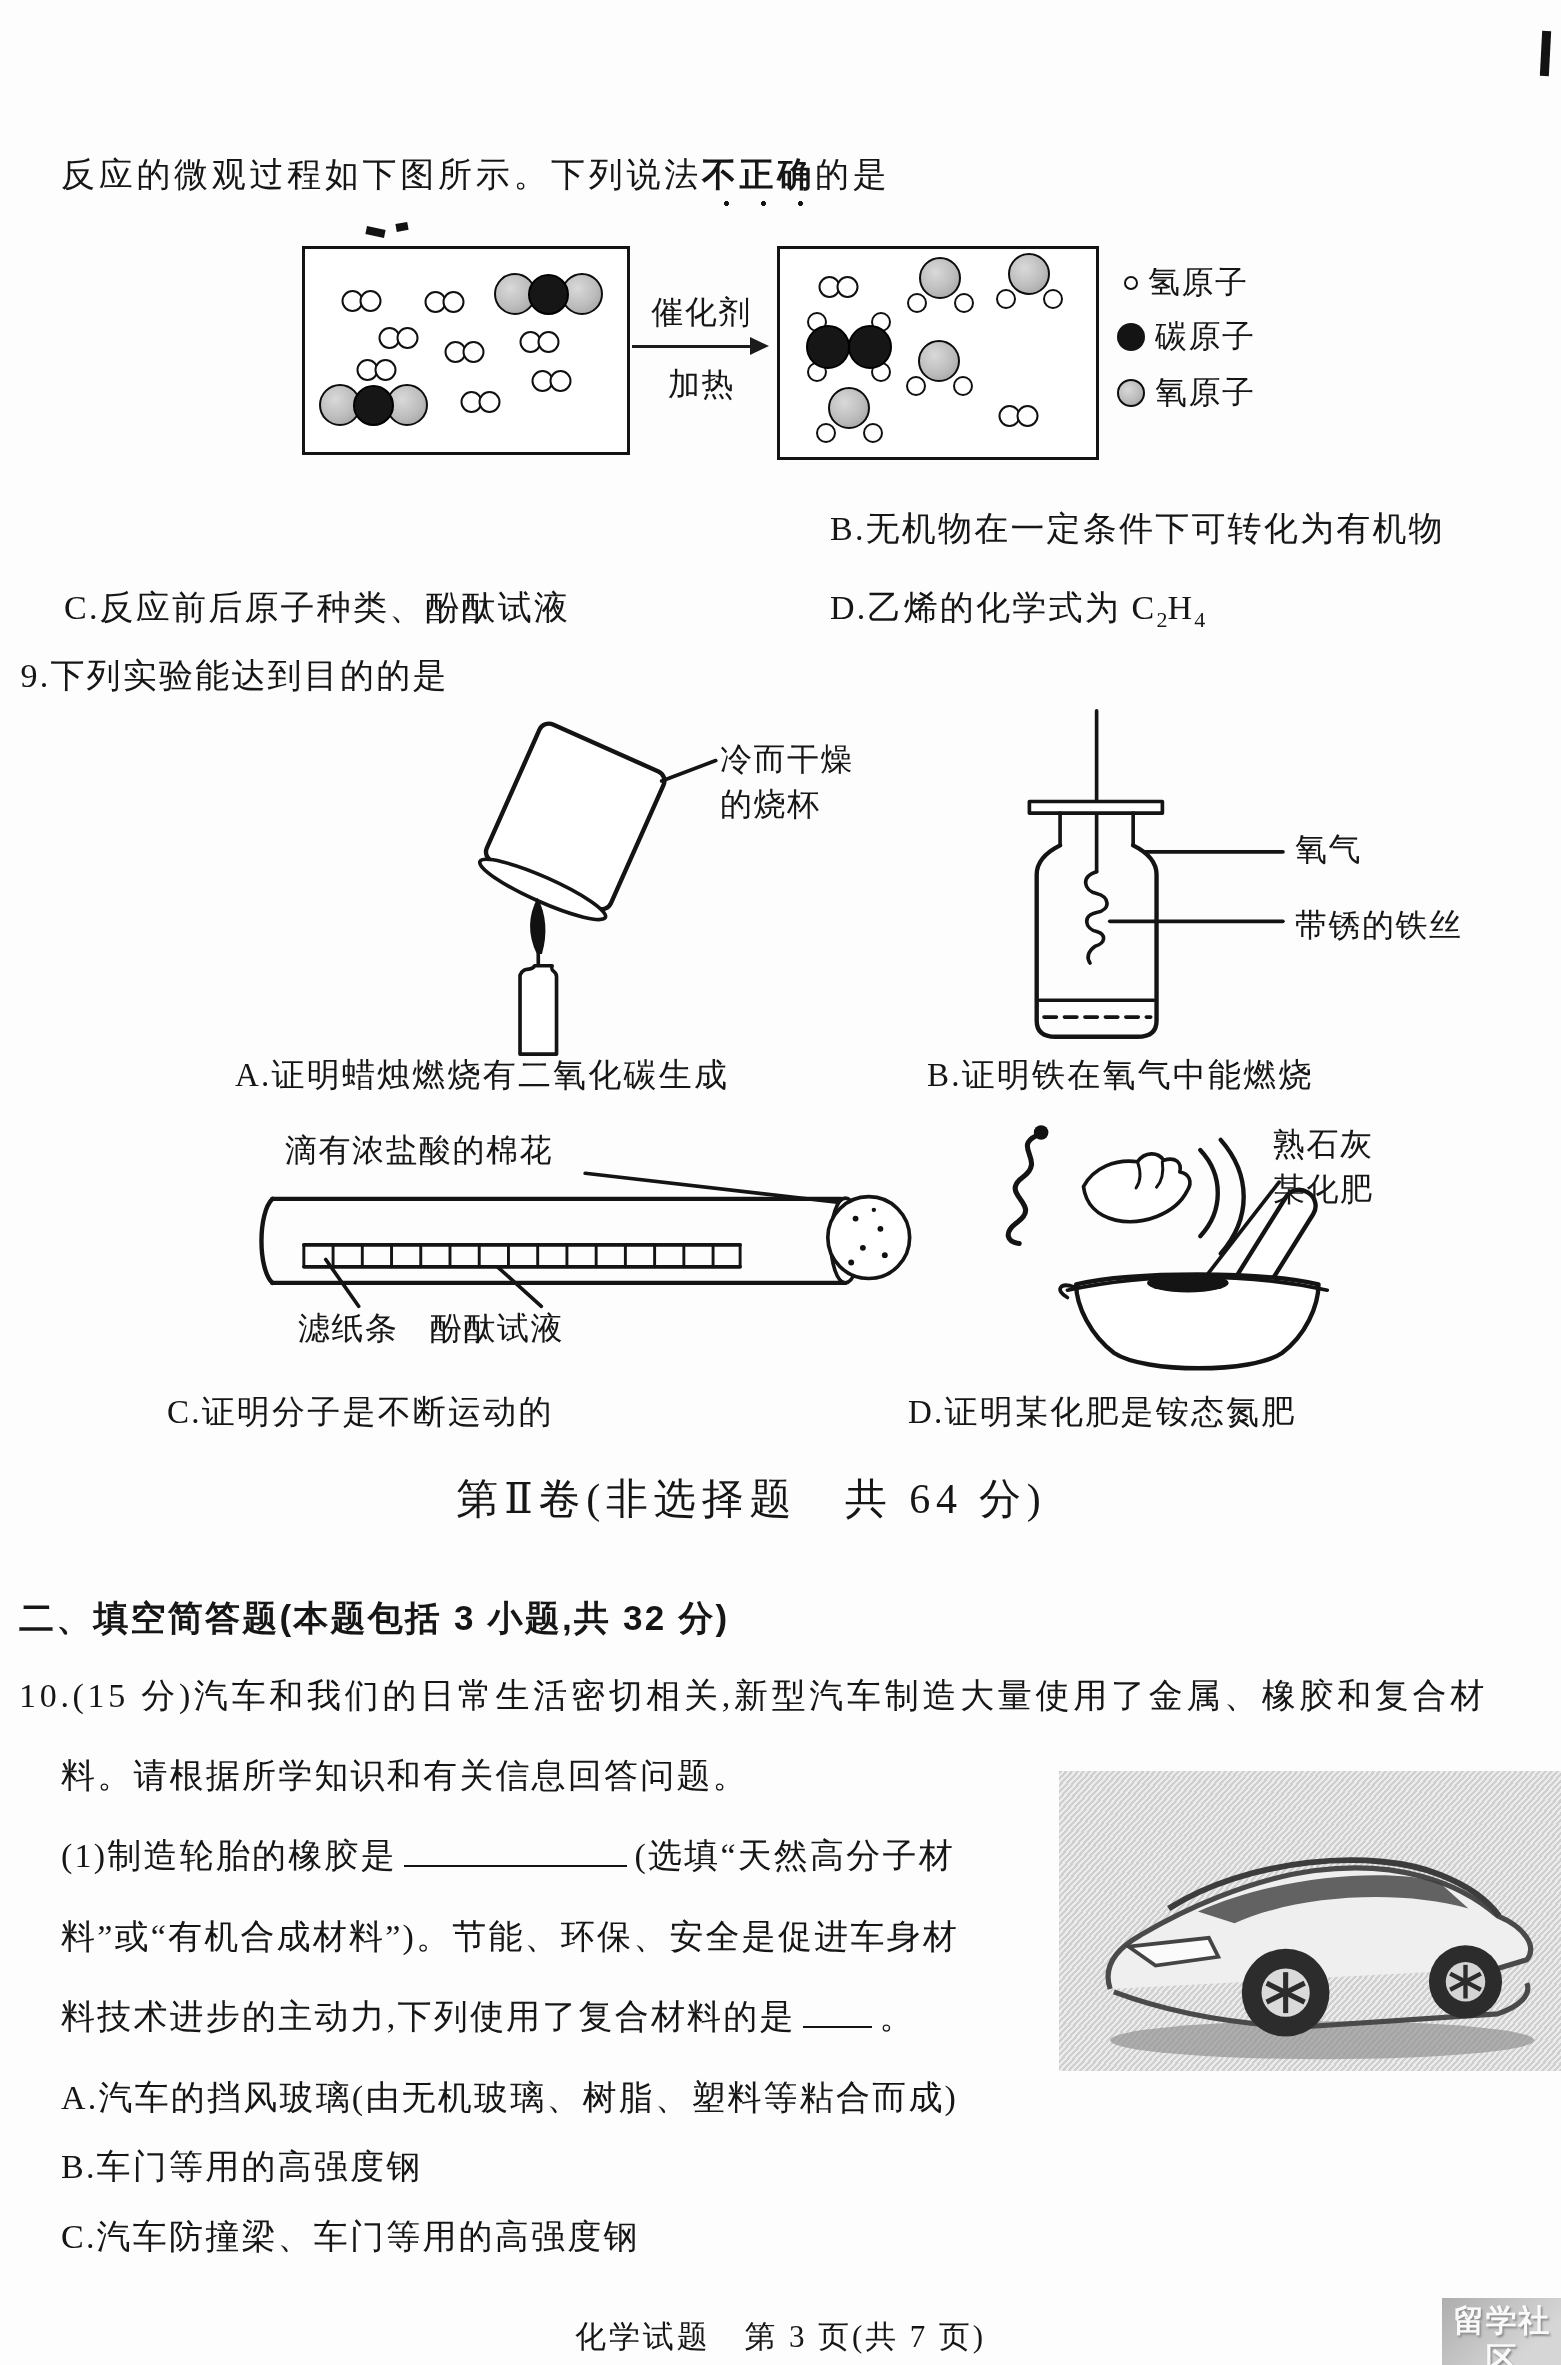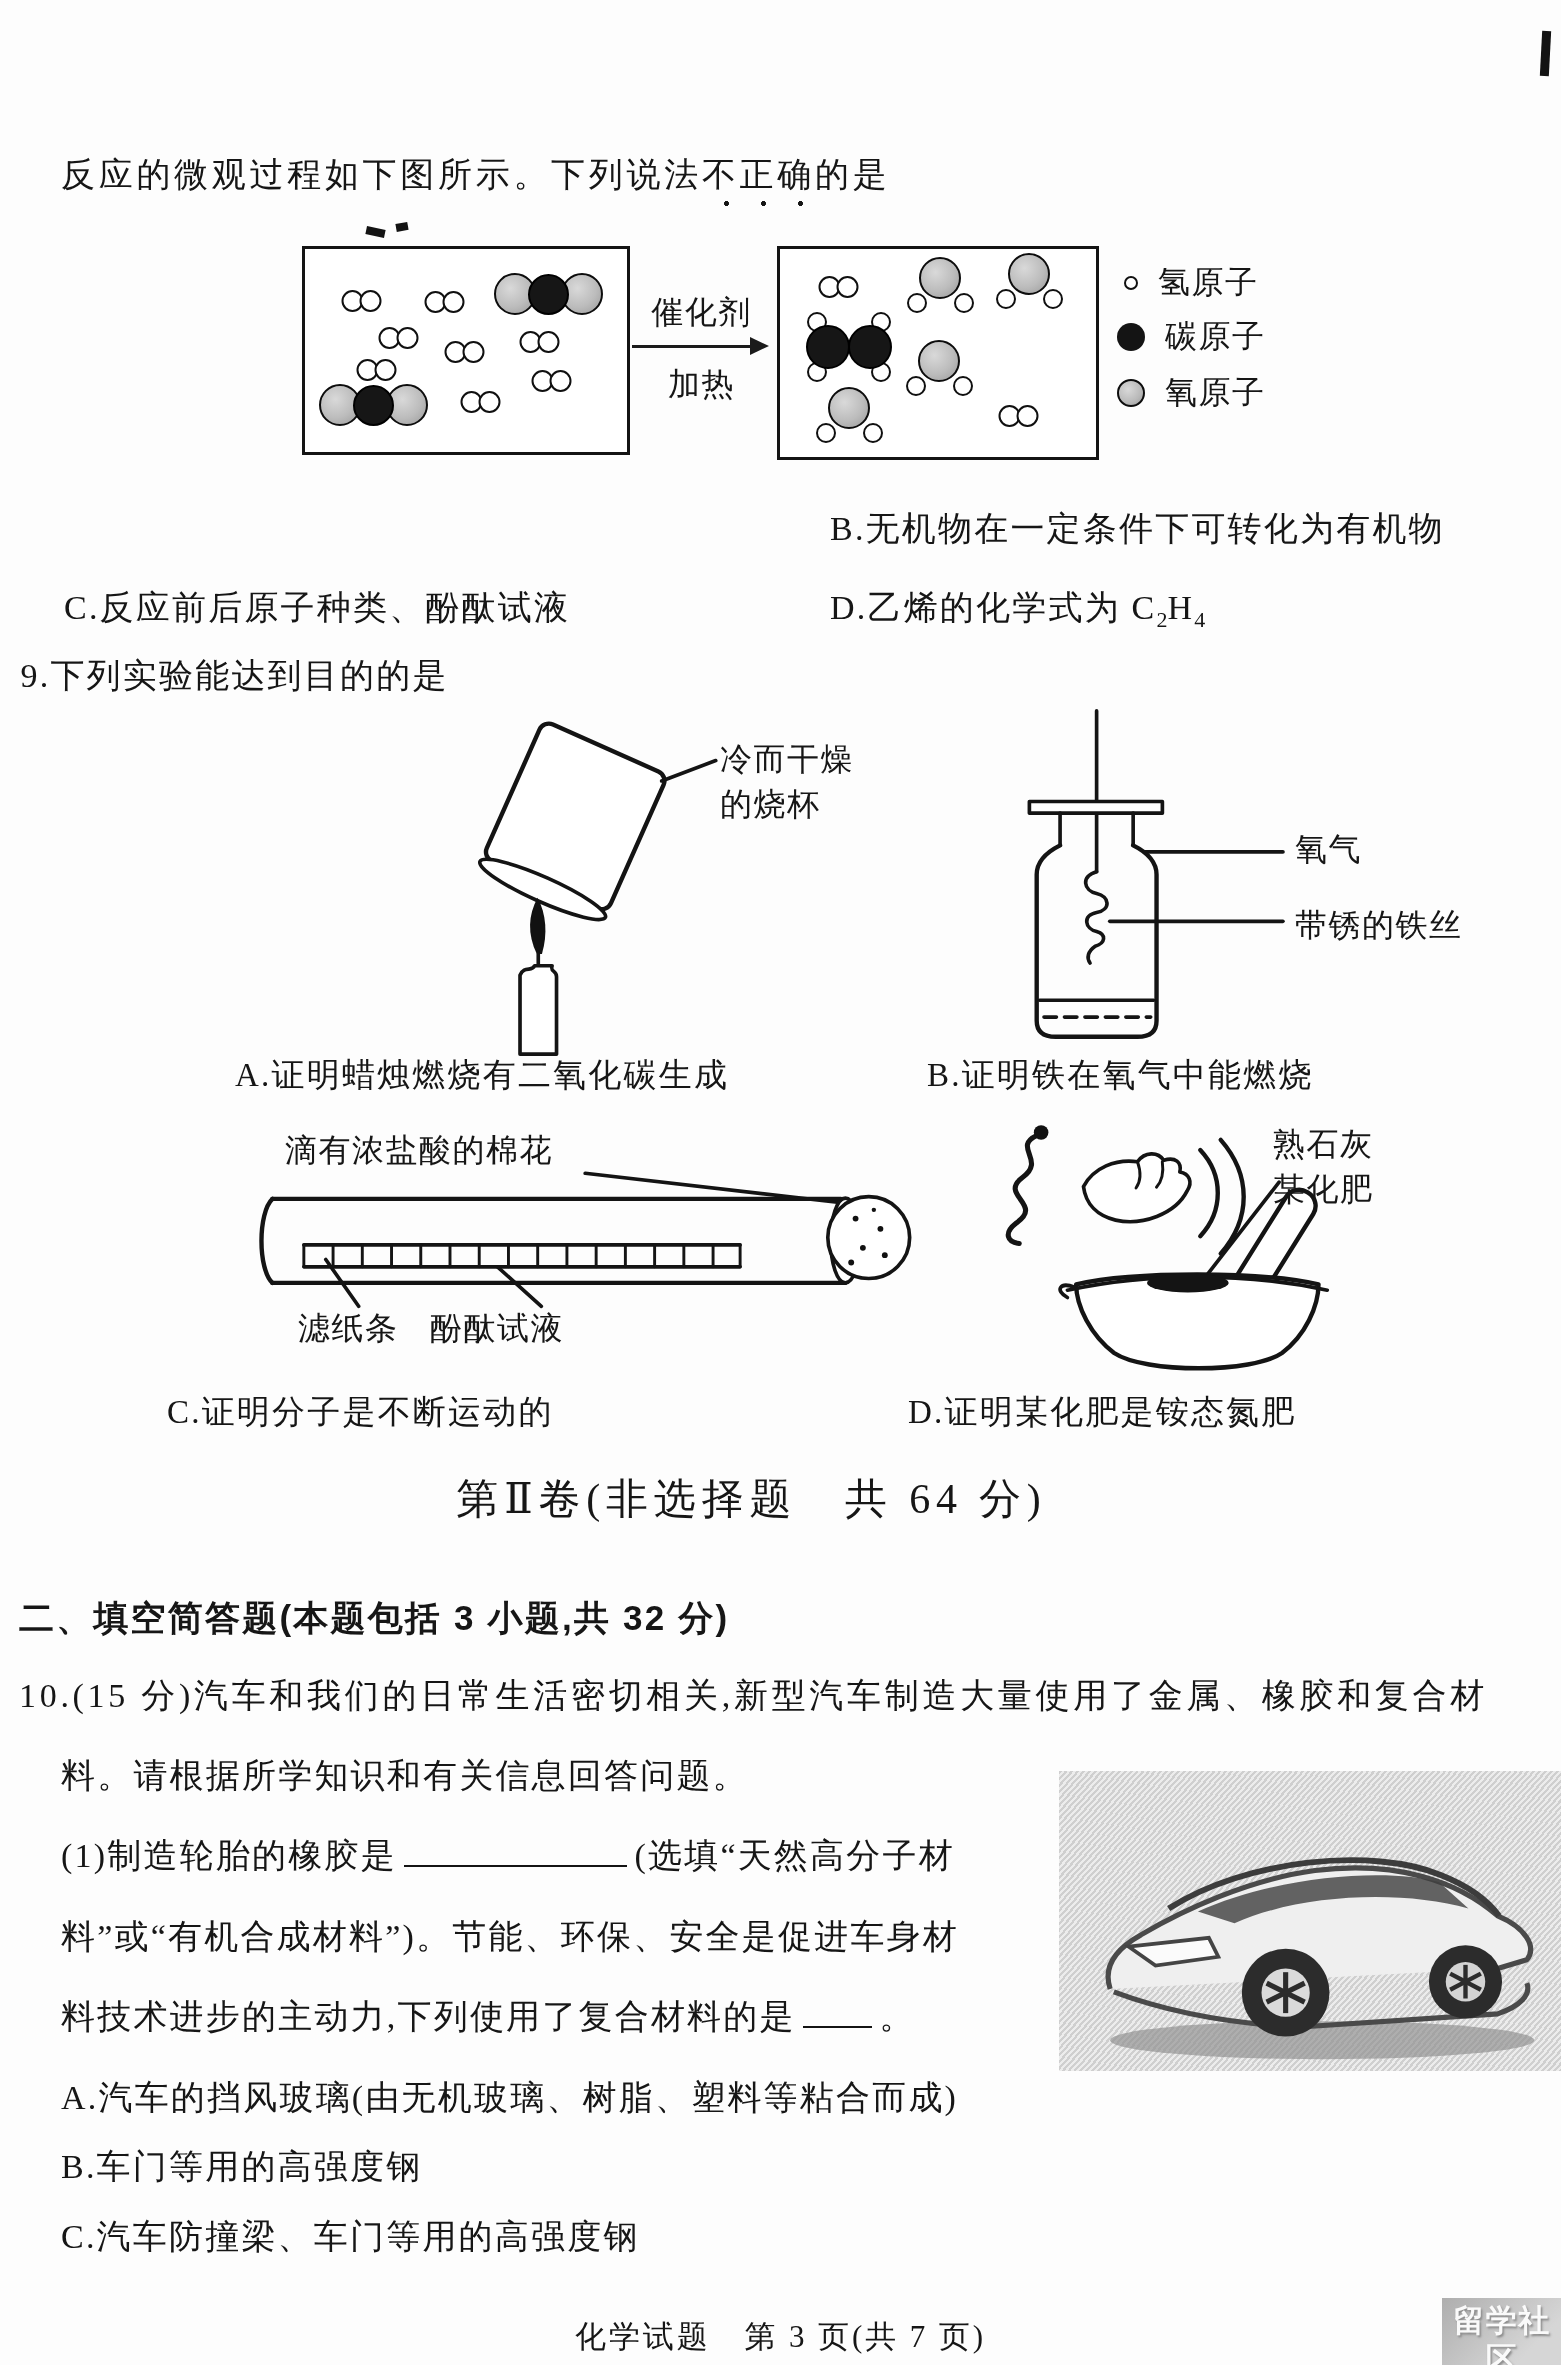--- a/index.html
+++ b/index.html
@@ -5,21 +5,21 @@
   html,body{margin:0;padding:0;background:#e8e8e8;}
   #page{position:relative;width:1561px;height:2366px;background:#fdfdfd;overflow:hidden;
         font-family:"Liberation Serif","DejaVu Serif",serif;color:#161616;}
   .abs{position:absolute;}
   .t{font-size:34px;letter-spacing:2.2px;white-space:nowrap;}
   .t.long{letter-spacing:3.7px;}
   .cap{font-size:33px;letter-spacing:2.2px;white-space:nowrap;}
   .lbl{font-size:32px;letter-spacing:1.5px;white-space:nowrap;}
   .two-line{white-space:pre-line;line-height:45px;}
   .bold-sans{font-family:"Liberation Sans","DejaVu Sans",sans-serif;font-weight:700;}
-  .emph{position:relative;}
+  .emph{position:relative;font-weight:bold;}
   .emph::after{content:"";position:absolute;left:5.8px;right:0;top:100%;margin-top:5.8px;height:8.8px;
     background-image:radial-gradient(circle 3.7px at 50% 50%, #151515 60%, rgba(0,0,0,0) 62%);
     background-size:37px 8.8px;background-repeat:repeat-x;}
   .blank{display:inline-block;border-bottom:2.9px solid #141414;height:29px;vertical-align:baseline;margin:0 7.3px;}
   .blank.b1{width:223px;}
   .blank.b2{width:69px;}
   sub{font-size:22px;letter-spacing:0;}
   
   .molbox{position:absolute;border:3.7px solid #141414;background:#fff;}
   .mol{position:absolute;transform:translate(-50%,-50%);}
@@ -38,21 +38,21 @@
   .mol.h2o .obig{left:14px;top:1.5px;width:42px;height:42px;z-index:2;}
   .mol.h2o .hl{left:1.5px;top:38px;width:20px;height:20px;}
   .mol.h2o .hr{left:49px;top:38px;width:20px;height:20px;}
   .mol.c2h4{width:108px;height:92px;}
   .mol.c2h4 .c{width:44px;height:44px;top:24px;z-index:2;}
   .mol.c2h4 .c1{left:11px;} .mol.c2h4 .c2{left:53px;}
   .mol.c2h4 .h{width:20px;height:20px;}
   .mol.c2h4 .hul{left:11.7px;top:11px;} .mol.c2h4 .hur{left:76px;top:11px;}
   .mol.c2h4 .hdl{left:11.7px;top:61px;} .mol.c2h4 .hdr{left:76px;top:61px;}
   
-  .leg{position:absolute;display:flex;align-items:center;gap:20px;height:34px;}
+  .leg{position:absolute;display:flex;align-items:center;gap:10px;height:34px;}
   .sym{border-radius:50%;box-sizing:border-box;}
   .sym.h{width:14px;height:14px;border:2.9px solid #111;background:#fff;}
   .sym.c{width:28px;height:28px;background:#141414;}
   .sym.o{width:28px;height:28px;border:2.2px solid #0d0d0d;background:radial-gradient(circle at 38% 35%, #d9d9d9 0%, #b9b9b9 60%, #979797 100%);}
   
   .arrow-line{position:absolute;height:2.9px;background:#1b1b1b;}
   .arrow-head{position:absolute;width:0;height:0;border-left:19px solid #1b1b1b;border-top:9.5px solid transparent;border-bottom:9.5px solid transparent;}
   svg{overflow:visible;}
   .sk{stroke:#141414;fill:none;stroke-linecap:round;stroke-linejoin:round;}
   .skw{stroke:#141414;fill:#fff;stroke-linecap:round;stroke-linejoin:round;}

